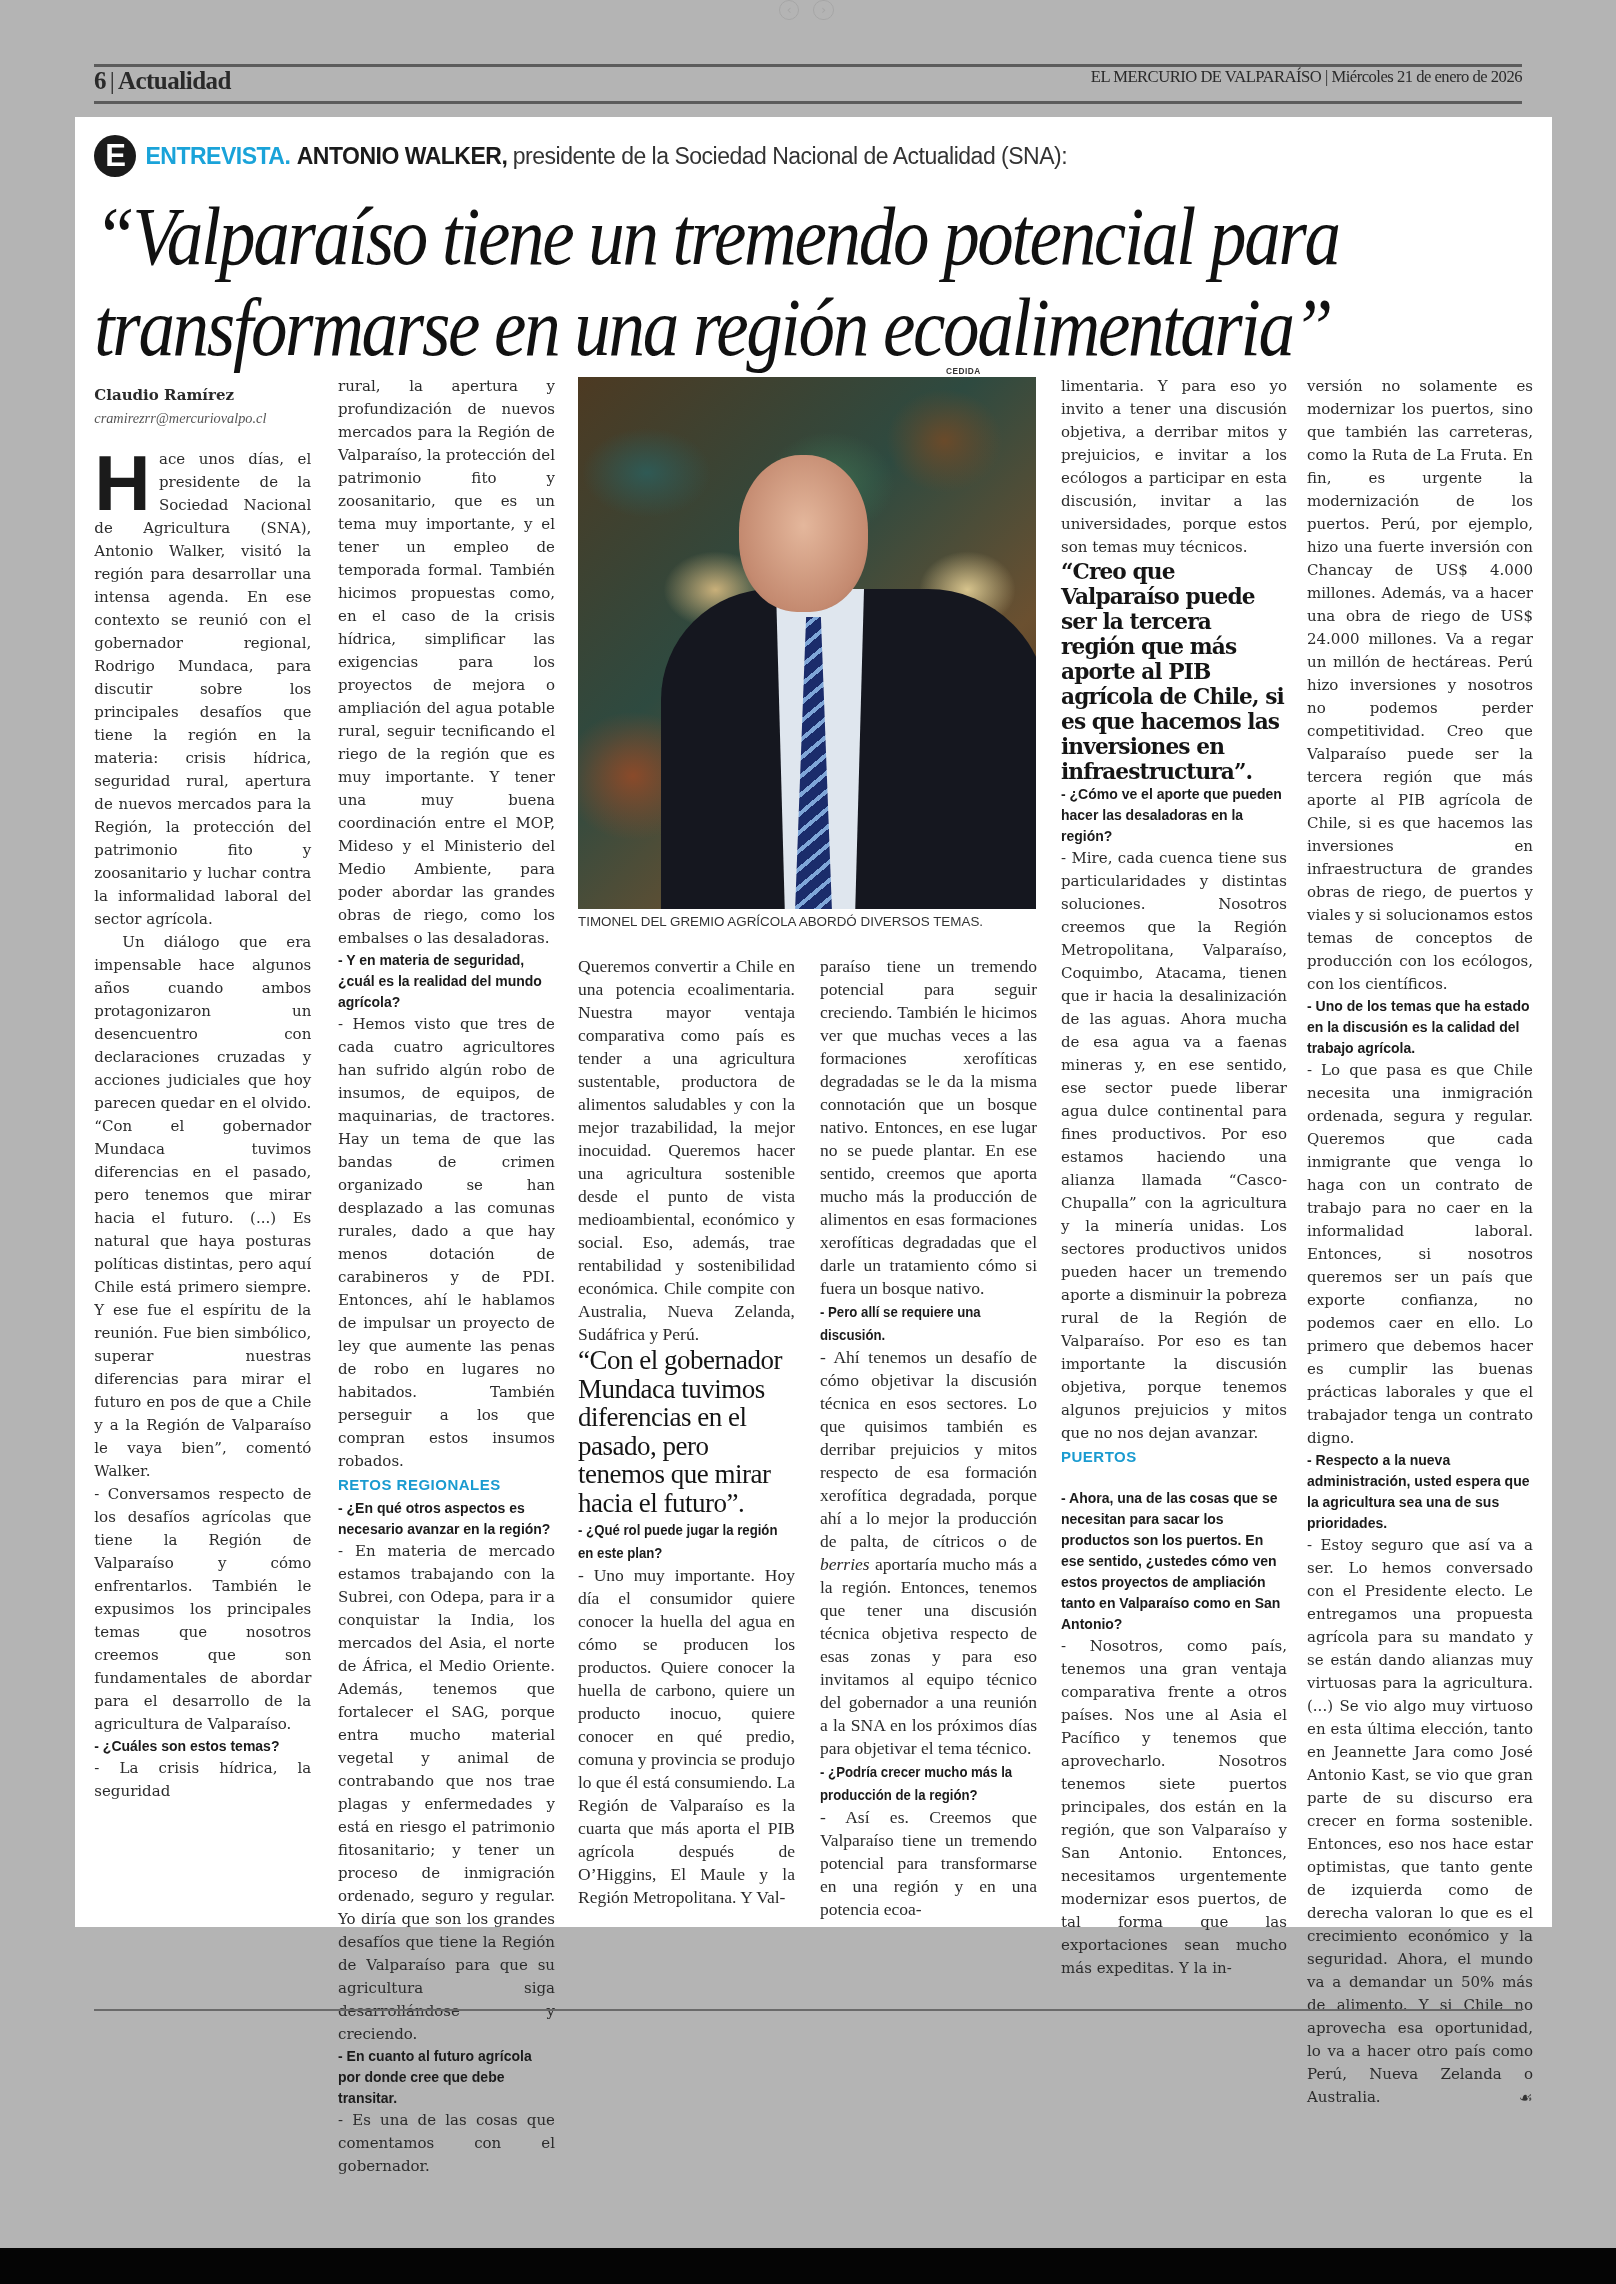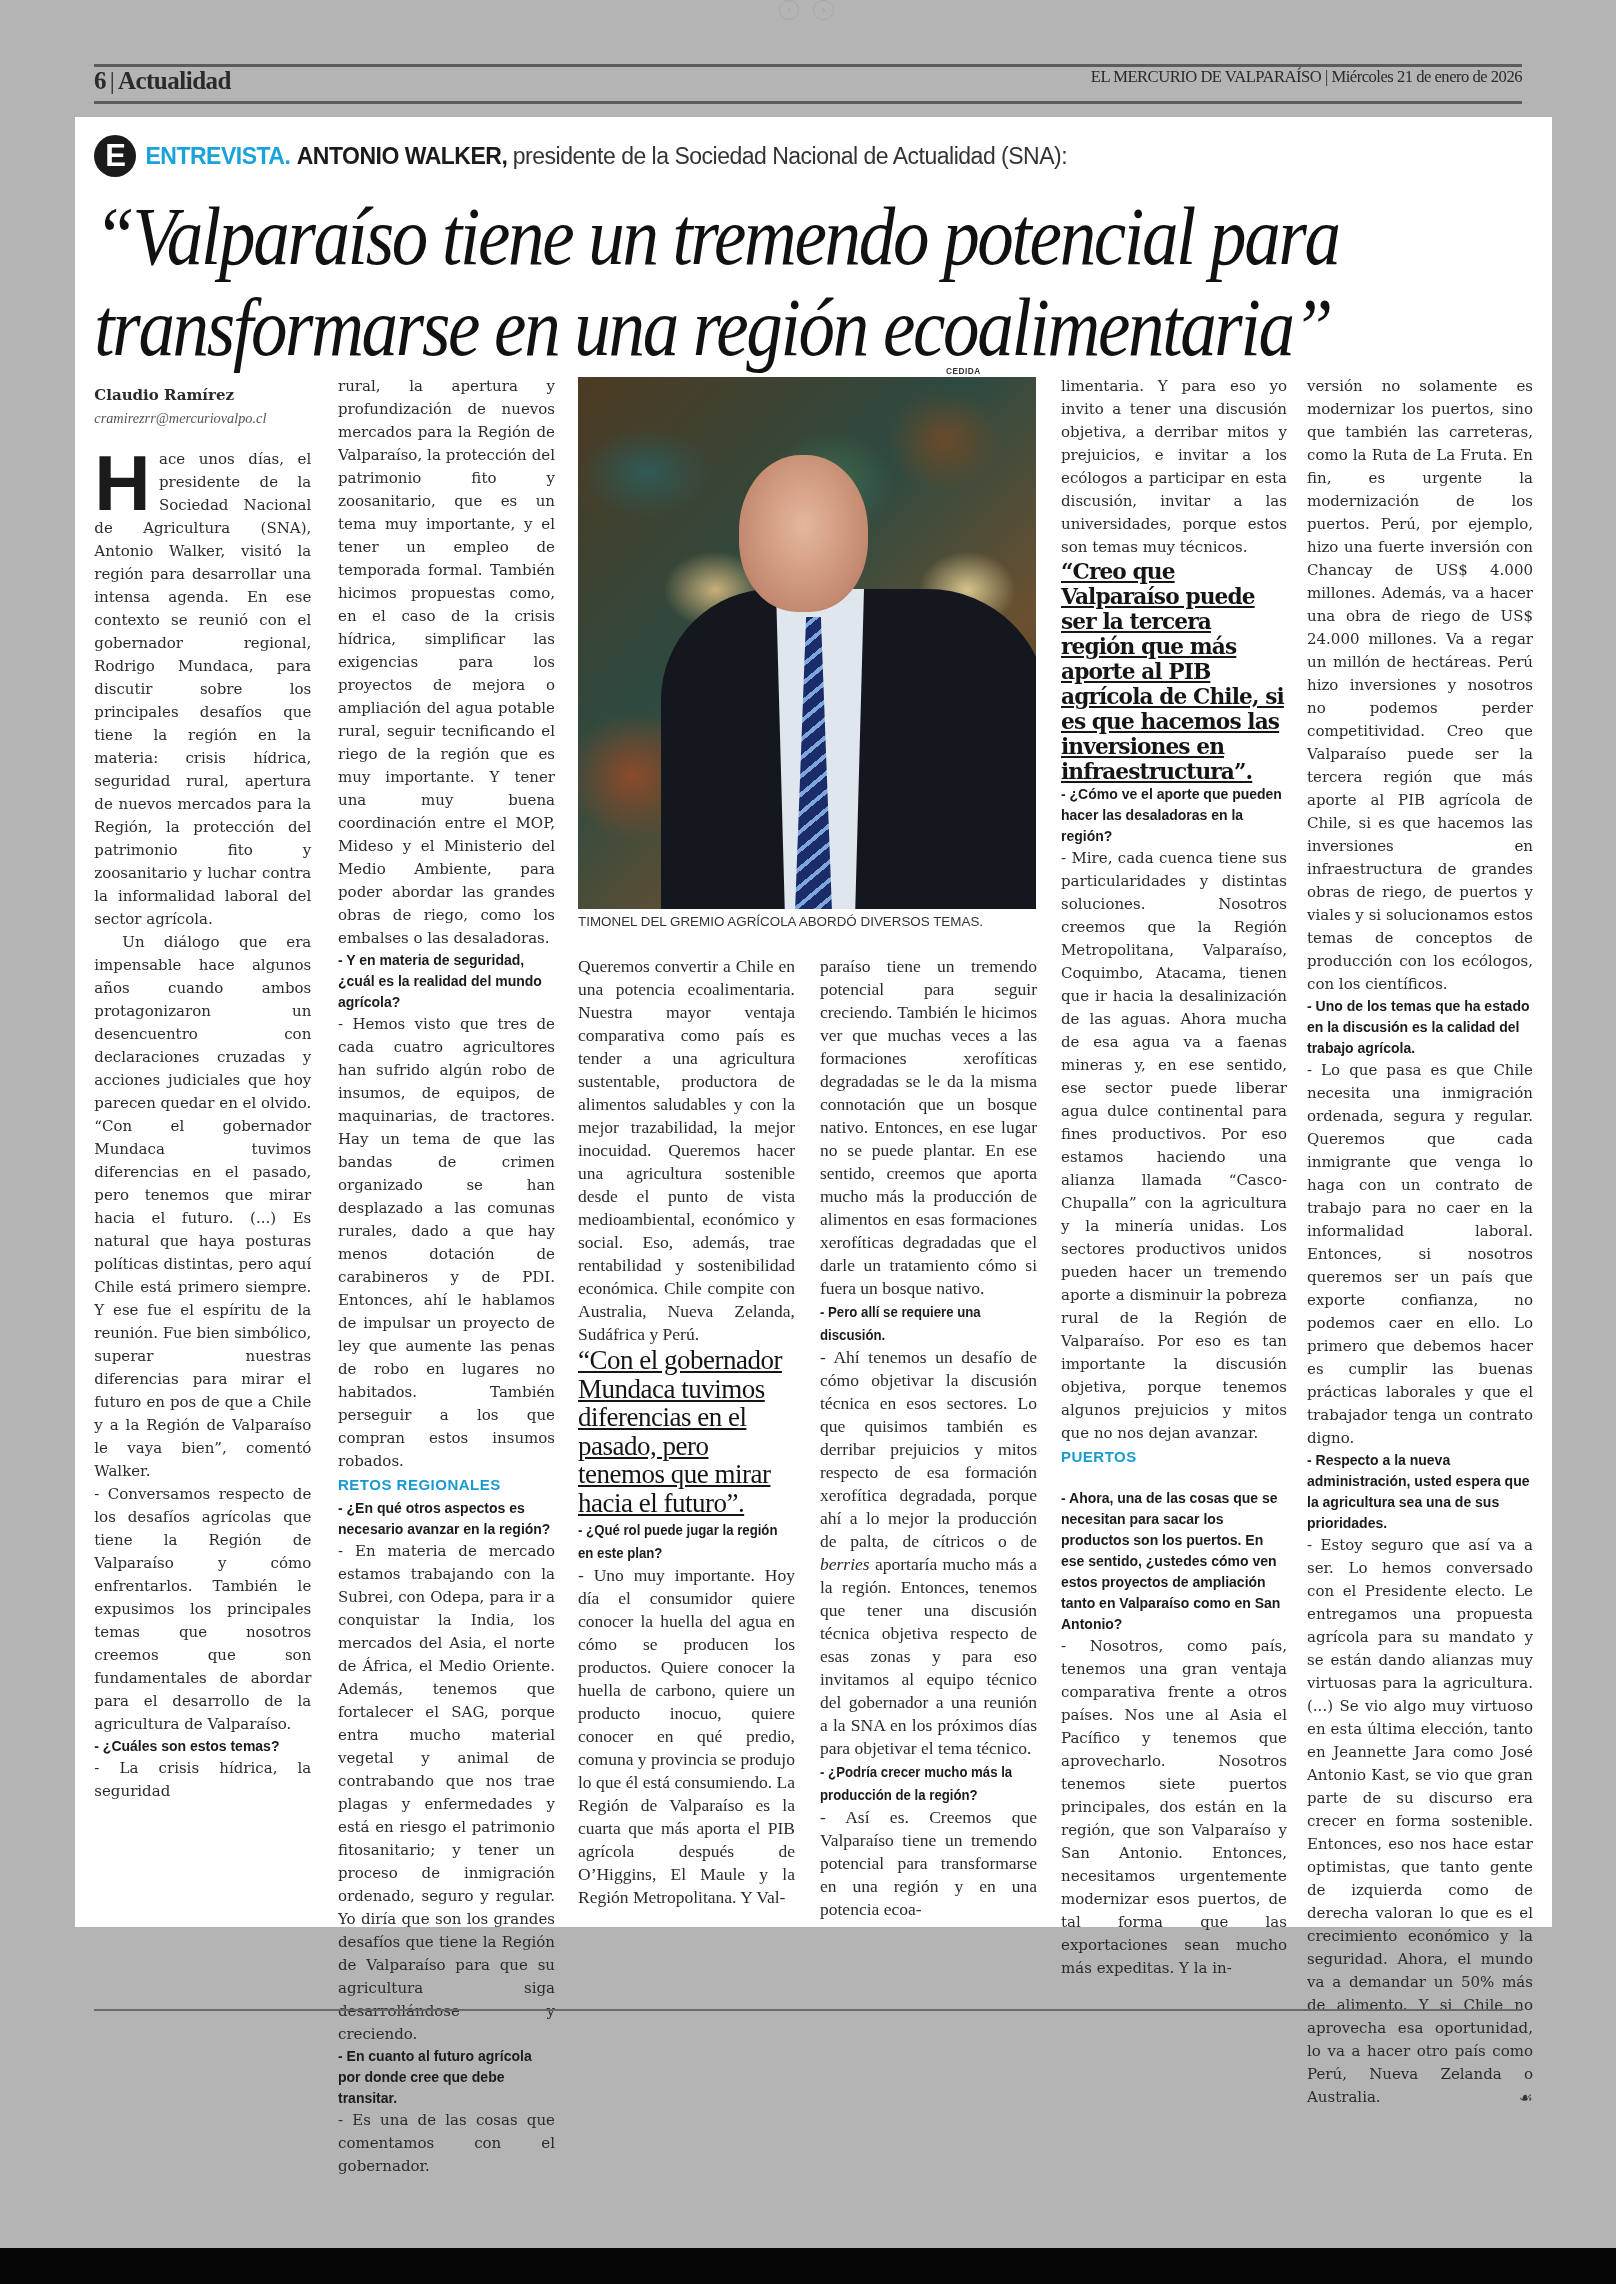--- a/index.html
+++ b/index.html
@@ -32,21 +32,21 @@
   .c4 { left: 986px; top: 258px; width: 226px; }
   .c3a { left: 503px; top: 838px; width: 217px; font-family: "Liberation Serif", serif; font-size: 17.5px; line-height: 23px; }
   .c3b { left: 745px; top: 838px; width: 217px; font-family: "Liberation Serif", serif; font-size: 17.5px; line-height: 23px; }
 
   .byline-name { font-family: "DejaVu Serif", serif; font-weight: bold; font-size: 15px; color: #2b2b2b; }
   .byline-mail { font-family: "Liberation Serif", serif; font-style: italic; font-size: 14.3px; color: #555; margin-bottom: 18.4px; }
   .dropcap { float: left; font-family: "Liberation Sans", sans-serif; font-weight: bold; font-size: 78px; line-height: 64px; margin: 2.8px 8.3px 0 0; color: #1b1b1b; }
   .q { font-family: "Liberation Sans", sans-serif; font-weight: bold; font-size: 14px; line-height: 21px; color: #1b1b1b; text-align: left; margin-top: 18.4px; }
   .c3a .q, .c3b .q { font-size: 15px; line-height: 23px; transform: scaleX(.88); transform-origin: left; width: 114%; }
   .subhead { font-family: "Liberation Sans", sans-serif; font-weight: bold; font-size: 15px; color: #1a9bd0; margin-top: 18.4px; letter-spacing: 0.5px; }
-  .pull { font-family: "Liberation Serif", serif; font-size: 27px; line-height: 28.6px; color: #151515; text-align: left; margin: 18.4px 0 28px; letter-spacing: -0.5px; text-decoration: underline; }
+  .pull { font-family: "Liberation Serif", serif; font-size: 27px; line-height: 28.6px; color: #151515; text-align: left; margin: 18.4px 0 28px; letter-spacing: -0.5px; }
   .pull.serifbold { font-family: "DejaVu Serif", serif; font-weight: bold; font-size: 21.7px; line-height: 25px; letter-spacing: -0.9px; }
   .endmark { float: right; font-family: "DejaVu Sans", sans-serif; font-size: 15.7px; color: #333; }
 
   .photo-credit { position: absolute; left: 871px; top: 249px; font-family: "Liberation Sans", sans-serif; font-weight: bold; font-size: 8.3px; color: #333; letter-spacing: 0.5px; }
   .photo { position: absolute; left: 503px; top: 260px; width: 458px; height: 532px; overflow: hidden;
     background:
       radial-gradient(ellipse 92px 64px at 15% 18%, #2f5a55 0%, transparent 70%),
       radial-gradient(ellipse 83px 74px at 80% 12%, #6a4a2a 0%, transparent 70%),
       radial-gradient(ellipse 74px 55px at 30% 40%, #c9b07a 0%, transparent 70%),
       radial-gradient(ellipse 101px 92px at 12% 75%, #8a4a2a 0%, transparent 70%),

